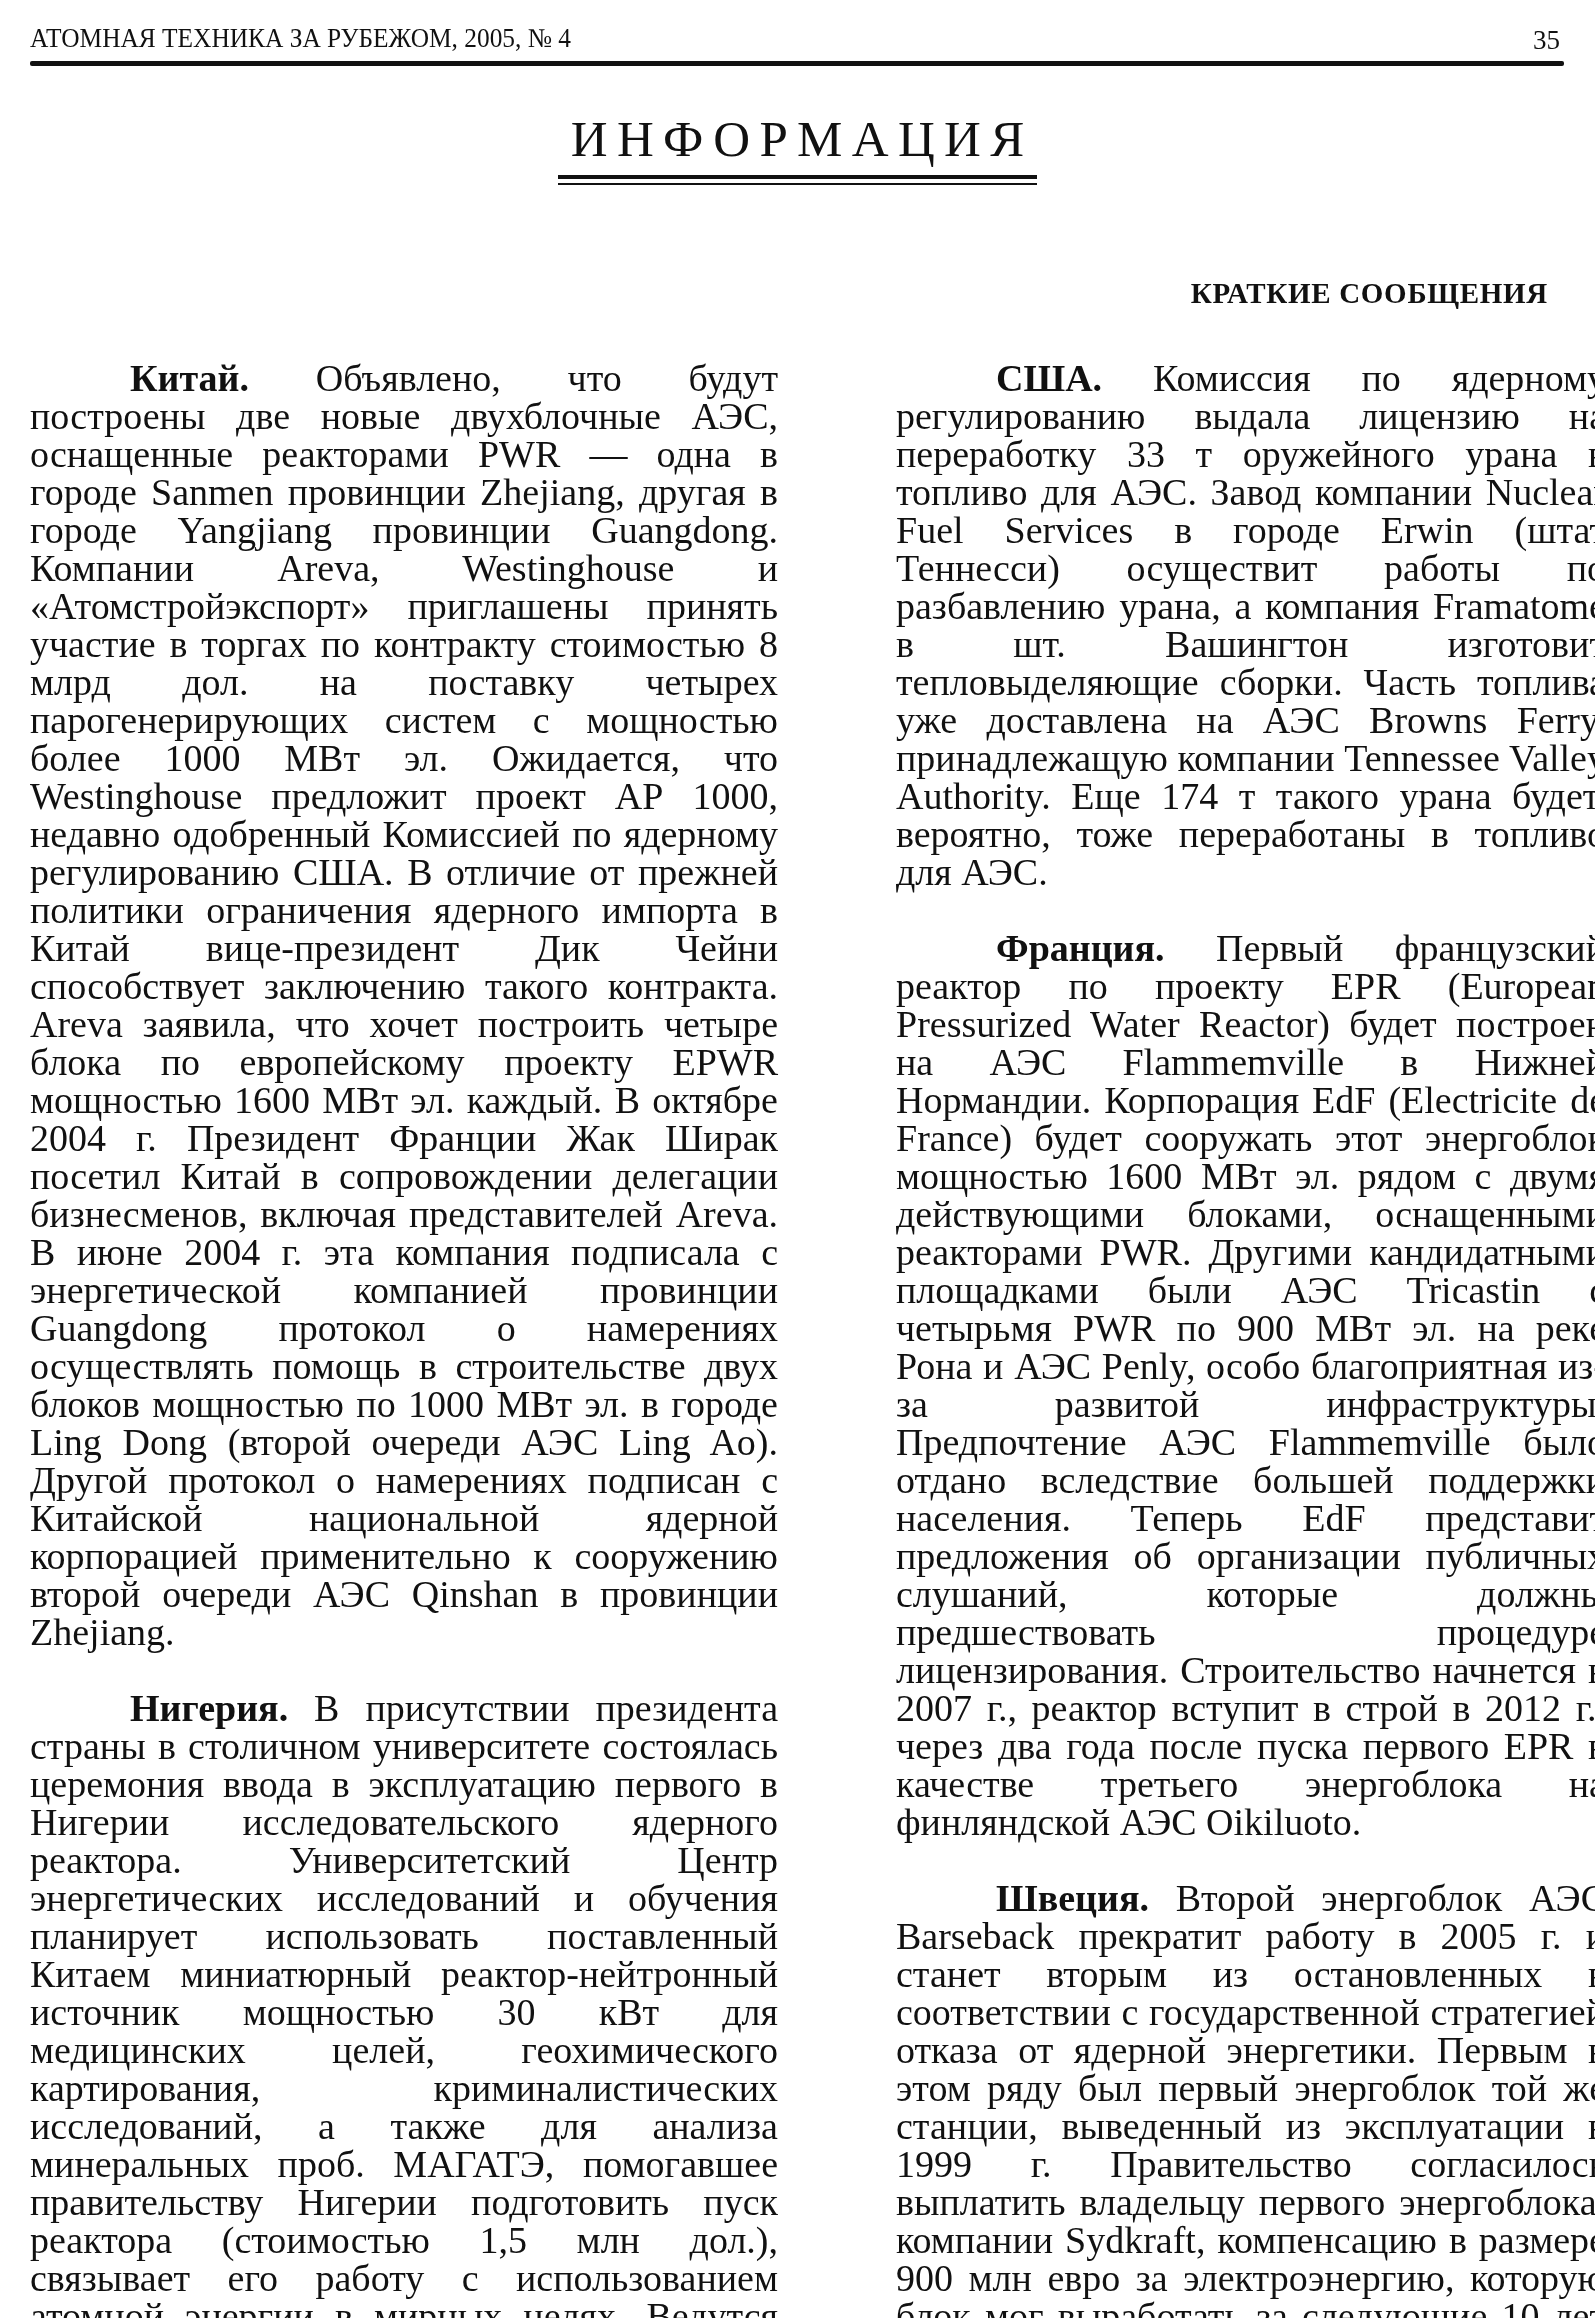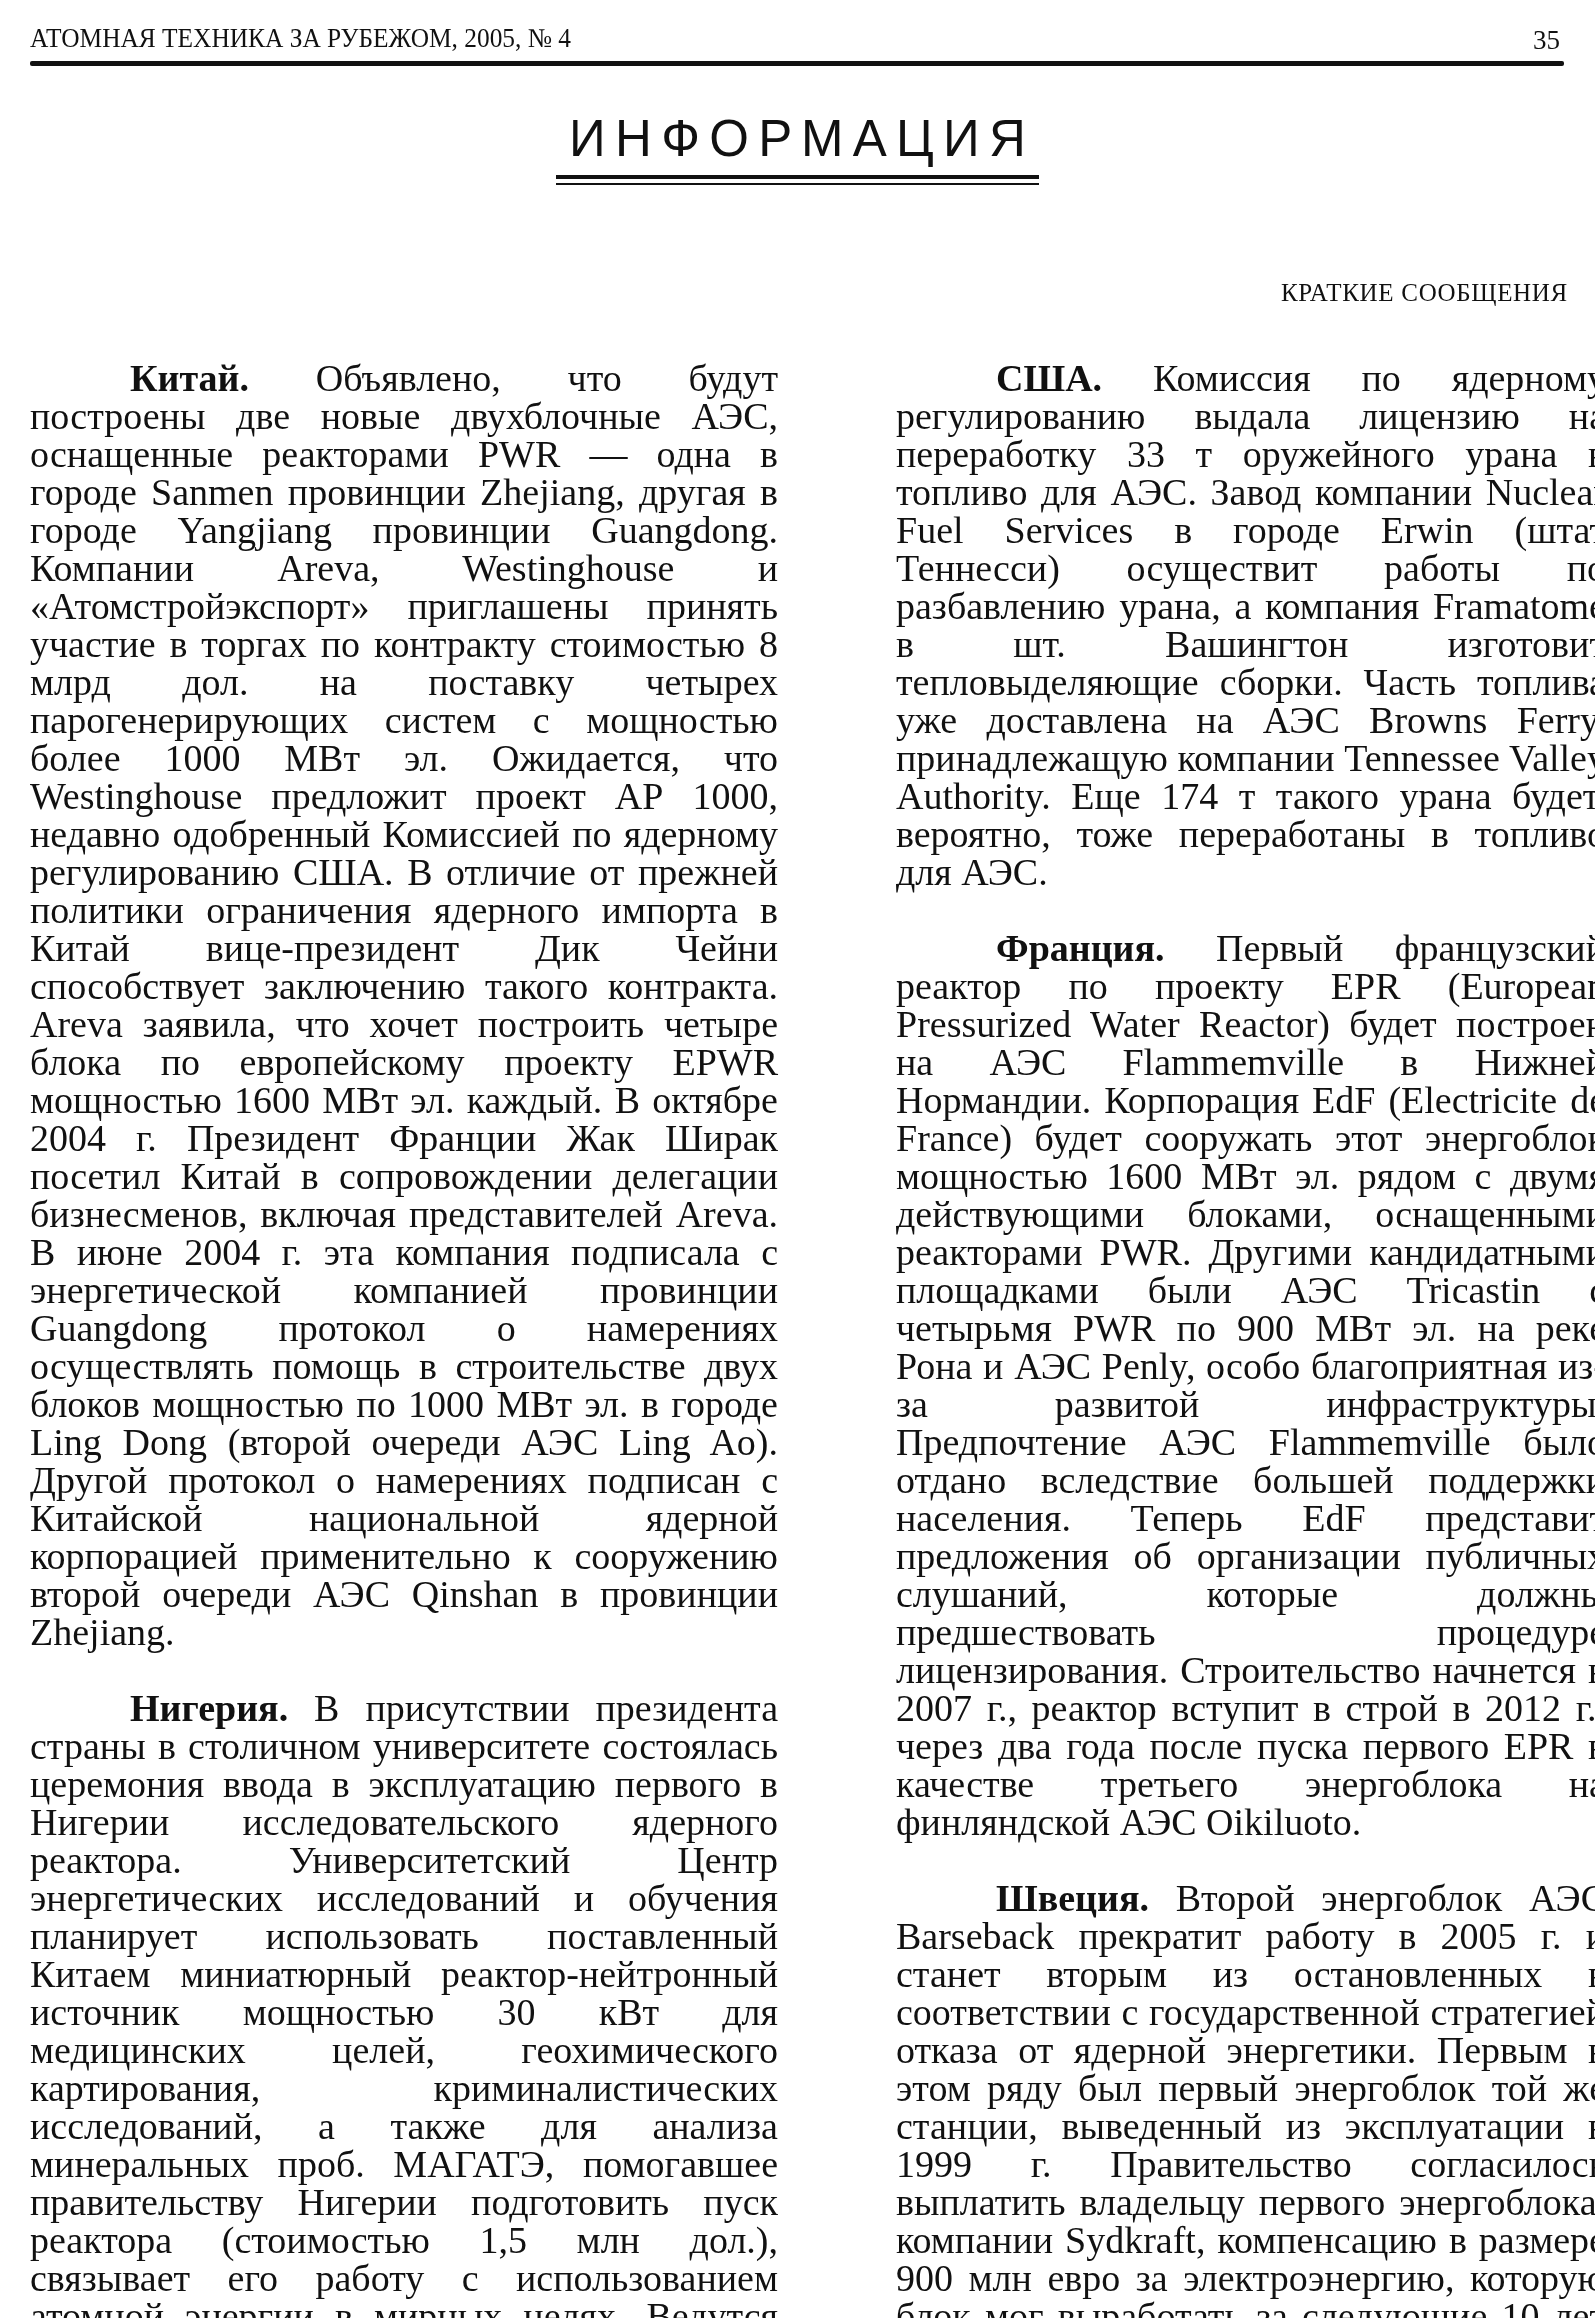--- a/index.html
+++ b/index.html
@@ -3,25 +3,25 @@
 <meta charset="utf-8">
 <style>
   html,body{margin:0;padding:0;background:#fff;}
   body{width:1595px;height:2319px;position:relative;overflow:hidden;color:#111;
        font-family:"Liberation Serif","DejaVu Serif",serif;}
   .running-head{position:absolute;left:30px;right:31px;top:14.6px;height:47px;
        font-size:27px;letter-spacing:0;line-height:47px;transform:scaleX(0.94);transform-origin:left;}
   .page-num{position:absolute;right:35px;top:17px;font-size:27px;line-height:47px;}
   .head-rule{position:absolute;left:30px;right:31px;top:61px;height:4.7px;background:#111;border-radius:2px;}
   .section-title{position:absolute;left:0;right:0;top:106px;text-align:center;
-       font-family:Liberation Sans, sans-serif;font-size:51px;letter-spacing:9.3px;
+       font-family:Liberation Serif, serif;font-size:51px;letter-spacing:9.3px;
        line-height:66px;font-weight:normal;}
   .section-title span{display:inline-block;padding:0 4px 2.7px 13.3px;border-bottom:4px solid #111;position:relative;}
   .section-title span::after{content:"";position:absolute;left:0;right:0;bottom:-10.6px;height:2.7px;background:#111;}
-  .rubric{position:absolute;right:27px;top:273px;font-weight:normal;font-size:25px;line-height:40px;letter-spacing:0.7px;}
+  .rubric{position:absolute;right:47px;top:273px;font-weight:bold;font-size:29px;line-height:40px;letter-spacing:0.7px;}
   .col{position:absolute;top:359px;font-size:38px;line-height:38px;text-align:justify;hyphens:manual;}
   .col.left{left:30px;width:748px;}
   .col.right{left:896px;width:710px;}
   .col p{margin:0;text-indent:100px;}
   .col p + p{margin-top:38px;}
   .col b{font-weight:bold;}
 </style>
 </head>
 <body>
 

